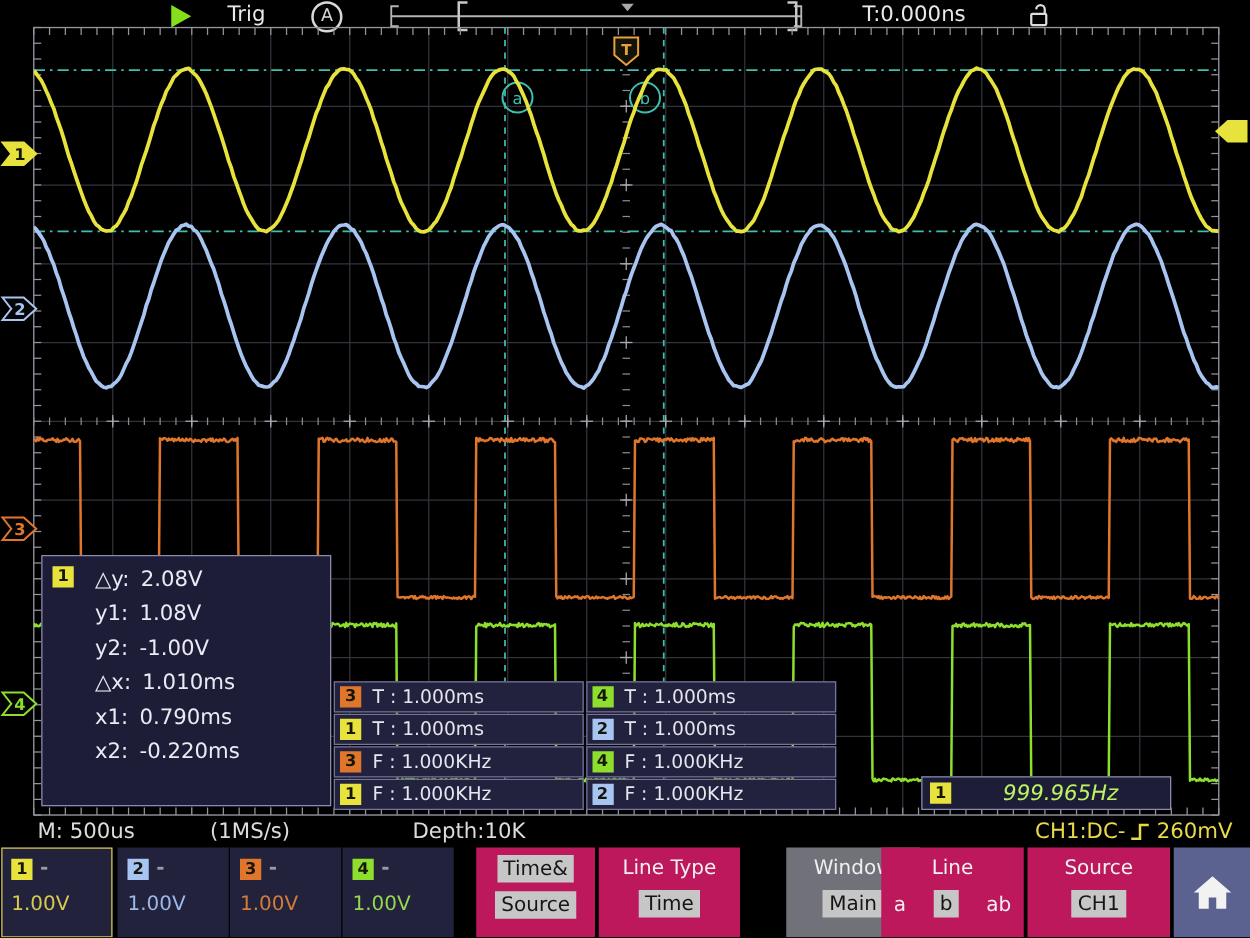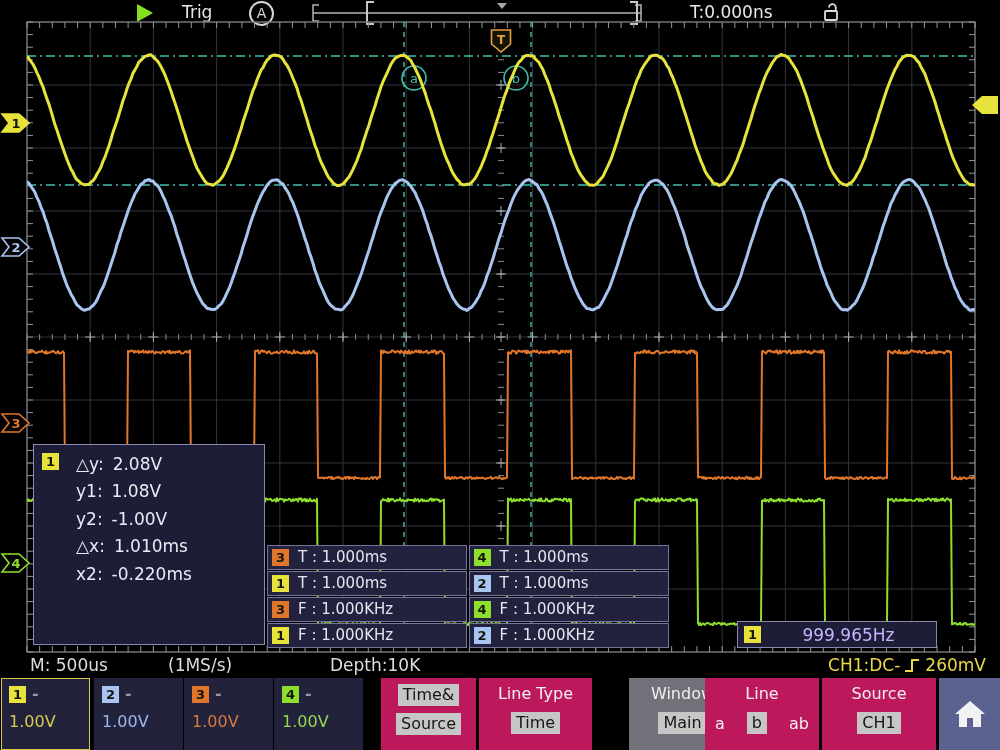--- a/index.html
+++ b/index.html
@@ -23,21 +23,21 @@
   #cursorbox{left:33px;top:444px;width:232px;height:201px;}
   #cursorbox .badge{position:absolute;left:8px;top:8px;}
   #cursorbox .rows{position:absolute;left:42px;top:6px;}
   #cursorbox .crow{height:27.4px;line-height:27.4px;font-size:17px;color:#eaeaf4;}
   #cursorbox .crow .cl{margin-right:9px;}
   #measures{left:267px;top:545px;width:402px;z-index:5;position:absolute;
             display:grid;grid-template-columns:200px 200px;grid-auto-rows:24.5px;gap:1.5px;}
   .mcell{background:#22223e;border:1px solid #75759c;box-sizing:border-box;
          display:flex;align-items:center;padding-left:4px;gap:9px;font-size:15px;color:#e6e6f0;}
   #freqbox{left:737px;top:621px;width:200px;height:27px;display:flex;align-items:center;padding-left:6px;}
-  #freqbox .fval{flex:1;text-align:center;font-size:17px;color:#c4b5fd;}
+  #freqbox .fval{flex:1;text-align:center;font-size:17px;color:#bef264;font-style:italic;}
   
   #statusbar{position:absolute;left:0;top:652px;width:1000px;height:26px;z-index:4;font-size:17px;border-radius:10px;}
   #statusbar .tb{position:absolute;left:30px;top:3px;color:#dcdcdc;}
   #statusbar .sr{position:absolute;left:168px;top:3px;color:#dcdcdc;}
   #statusbar .dp{position:absolute;left:330px;top:3px;color:#dcdcdc;}
   #statusbar .trg{position:absolute;right:14px;top:3px;color:#e8d84a;display:flex;align-items:center;gap:4px;}
   
   #menubar{position:absolute;left:0;top:678px;width:1000px;height:72px;background:#000;z-index:4;}
   .chbox{position:absolute;top:0;height:72px;width:89px;background:#22223d;box-sizing:border-box;
          border:1px solid transparent;padding:5px 0 0 7px;}
@@ -565,20 +565,21 @@
     </span>
   </div>
 
   <div id="cursorbox" class="obox">
     <span class="badge" style="background: rgb(232, 227, 60);">1</span>
     <div class="rows">
       <div class="crow"><span class="cl">△y:</span><span>2.08V</span></div>
       <div class="crow"><span class="cl">y1:</span><span>1.08V</span></div>
       <div class="crow"><span class="cl">y2:</span><span>-1.00V</span></div>
       <div class="crow"><span class="cl">△x:</span><span>1.010ms</span></div>
+      <div class="crow"><span class="cl">x1:</span><span>0.790ms</span></div>
       <div class="crow"><span class="cl">x2:</span><span>-0.220ms</span></div>
     </div>
   </div>
 
   <div id="measures">
     <div class="mcell">
         <span class="badge" style="background: rgb(224, 118, 44);">3</span>
         <span>T : 1.000ms</span>
       </div>
     <div class="mcell">

